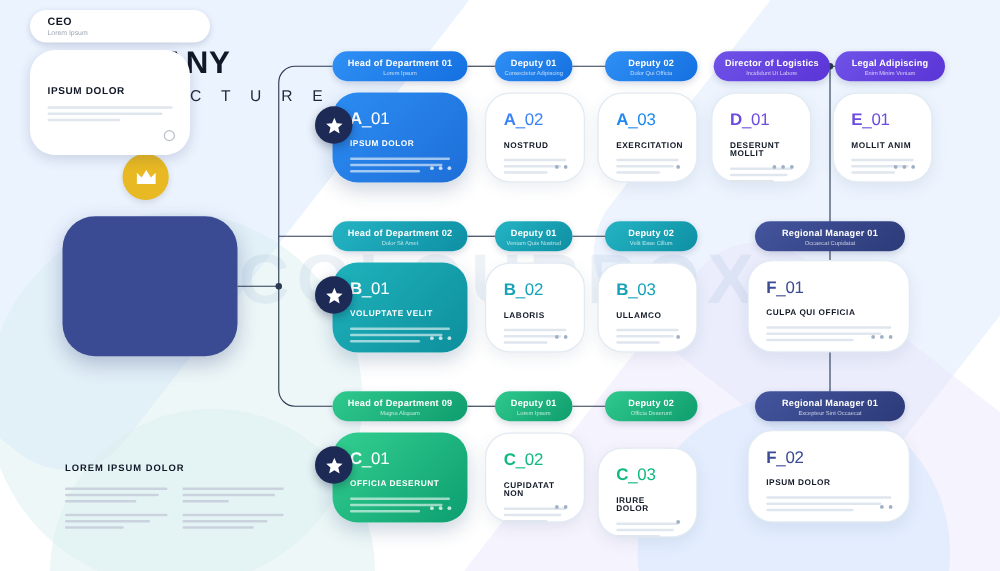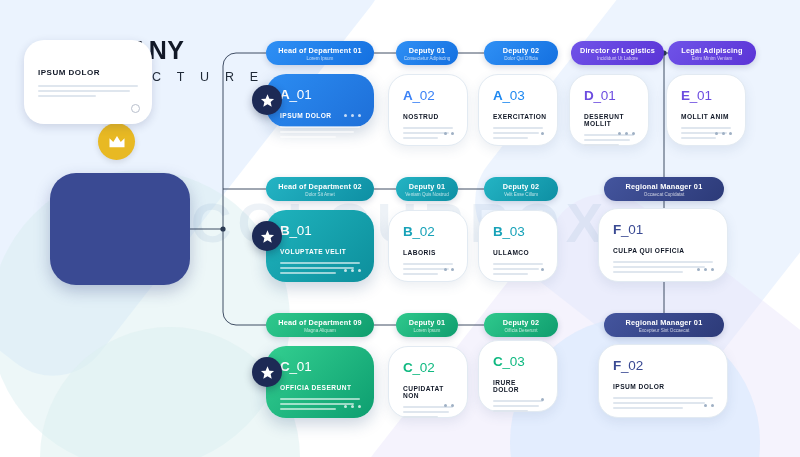--- a/index.html
+++ b/index.html
@@ -235,45 +235,72 @@
     <div class="title-sub">S T R U C T U R E</div>
   </div>
 
   <div class="crown-badge">
     <svg width="18" height="14" viewBox="0 0 24 18" aria-hidden="true">
       <path d="M2 16 L2 4 L7 9 L12 1 L17 9 L22 4 L22 16 Z" fill="#ffffff"></path>
     </svg>
   </div>
 
   <div class="ceo-outer"></div>
+  <div class="ceo-pill">
+    <div class="k">CEO</div>
+    <div class="s">Lorem Ipsum</div>
+  </div>
   <div class="ceo-card">
     <div class="t">IPSUM DOLOR</div>
     <div style="margin-top:8px">
       <div class="ln light w100"></div>
       <div class="ln light w92"></div>
       <div class="ln light w58"></div>
     </div>
     <div class="ceo-dot-ring"></div>
   </div>
 
+  <div class="footer-block">
+    <div class="footer-title">LOREM IPSUM DOLOR</div>
+    <div class="footer-cols">
+      <div class="footer-col">
+        <div class="ln w100"></div>
+          <div class="ln w92"></div>
+          <div class="ln w70"></div>
+        <div class="gap"></div>
+        <div class="ln w100"></div>
+          <div class="ln w84"></div>
+          <div class="ln w58"></div>
+      </div>
+      <div class="footer-col">
+        <div class="ln w100"></div>
+          <div class="ln w92"></div>
+          <div class="ln w46"></div>
+        <div class="gap"></div>
+        <div class="ln w100"></div>
+          <div class="ln w84"></div>
+          <div class="ln w70"></div>
+      </div>
+    </div>
+  </div>
 
   <div id="dynamic-layer">
       <div class="pill" style="left: 266px; top: 41px; width: 108px; background: linear-gradient(135deg, rgb(47, 144, 245), rgb(20, 112, 224));">
         <div class="p-t">Head of Department 01</div>
         <div class="p-s">Lorem Ipsum</div>
       </div>
       <div class="pill" style="left: 396px; top: 41px; width: 62px; background: linear-gradient(135deg, rgb(47, 144, 245), rgb(20, 112, 224));">
         <div class="p-t">Deputy 01</div>
         <div class="p-s">Consectetur Adipiscing</div>
       </div>
       <div class="pill" style="left: 484px; top: 41px; width: 74px; background: linear-gradient(135deg, rgb(47, 144, 245), rgb(20, 112, 224));">
         <div class="p-t">Deputy 02</div>
         <div class="p-s">Dolor Qui Officia</div>
       </div>
-      <div class="card filled" style="left: 266px; top: 74px; width: 108px; height: 53px; background: linear-gradient(135deg, rgb(43, 140, 242), rgb(30, 111, 216));">
+      <div class="card filled" style="left: 266px; top: 74px; width: 108px; height: 72px; background: linear-gradient(135deg, rgb(43, 140, 242), rgb(30, 111, 216));">
         <div class="c-code" style="color:#ffffff"><b>A</b>_01</div>
         <div class="c-title" style="color:#fff">IPSUM DOLOR</div>
         <div class="c-body">
           <div class="ln onblue w100"></div>
           <div class="ln onblue w92"></div>
           <div class="ln onblue w70"></div>
         </div>
         <div class="dots">
           <i style="background:rgba(255,255,255,.75)"></i>
           <i style="background:rgba(255,255,255,.75)"></i>
@@ -403,21 +430,21 @@
         <div class="c-body">
           <div class="ln light w100"></div>
           <div class="ln light w92"></div>
           <div class="ln light w70"></div>
         </div>
         <div class="dots">
           <i style="background:#9fb0c4"></i>
           <i style="background:#9fb0c4"></i>
         </div>
       </div>
-      <div class="card white" style="left: 478px; top: 340px; width: 80px; height: 72px;">
+      <div class="card white" style="left: 478px; top: 358px; width: 80px; height: 72px;">
         <div class="c-code" style="color:#10b981"><b>C</b>_03</div>
         <div class="c-title" style="">IRURE DOLOR</div>
         <div class="c-body">
           <div class="ln light w100"></div>
           <div class="ln light w92"></div>
           <div class="ln light w70"></div>
         </div>
         <div class="dots">
           <i style="background:#9fb0c4"></i>
         </div>

